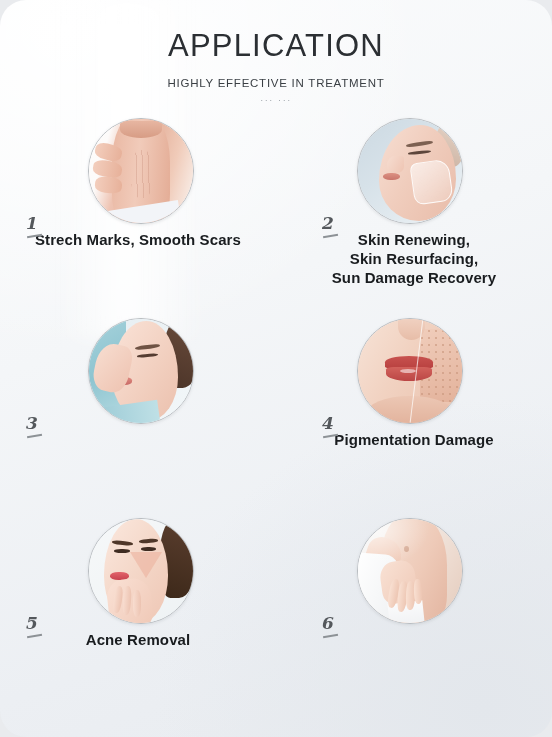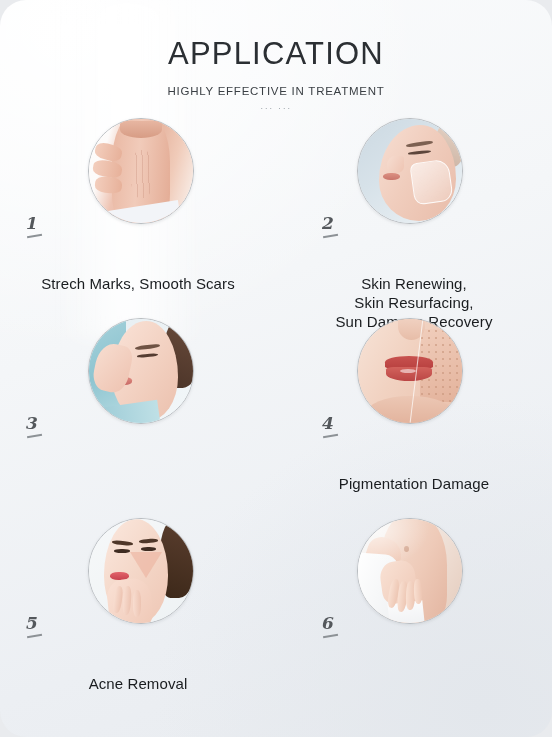--- a/index.html
+++ b/index.html
@@ -22,21 +22,21 @@
   
   .sheen{
     position:absolute;left:58px;top:0;width:150px;height:340px;
     background:linear-gradient(90deg, rgba(255,255,255,0) 0%, rgba(255,255,255,.85) 45%, rgba(255,255,255,0) 100%);
     filter:blur(9px);pointer-events:none;
   }
 
   
   .header{position:absolute;left:0;top:0;width:552px;text-align:center;}
   .title{
-    margin:0;padding-top:36px;
+    margin:0;padding-top:28px;
     font-size:31px;letter-spacing:1.2px;font-weight:400;
     color:#2b2f33;
   }
   .subtitle{
     margin:0;padding-top:13px;
     font-size:11.5px;letter-spacing:.75px;font-weight:400;
     color:#3a3f44;
   }
   .dots{
     margin:0;padding-top:6px;
@@ -71,24 +71,23 @@
   .num::after{
     content:"";position:absolute;left:1px;bottom:-4px;
     width:15px;height:1.5px;background:#8d9296;
     transform:rotate(-9deg);
   }
   .cell.left .num{left:26px;}
   .cell.right .num{left:46px;}
 
   .txt{width:276px;text-align:center;}
   .head{
-    font-size:15px;font-weight:400;color:#191c1f;
+    font-size:15px;font-weight:700;color:#191c1f;
     line-height:19px;letter-spacing:.1px;
     white-space:pre;
-    margin-top:44px;
   }
   .sub{
     font-size:13px;font-weight:400;color:#2a2e32;
     line-height:20px;letter-spacing:.05px;
     padding-top:2px;
     white-space:pre;
   }
 
   
   .img{position:absolute;inset:0;}

